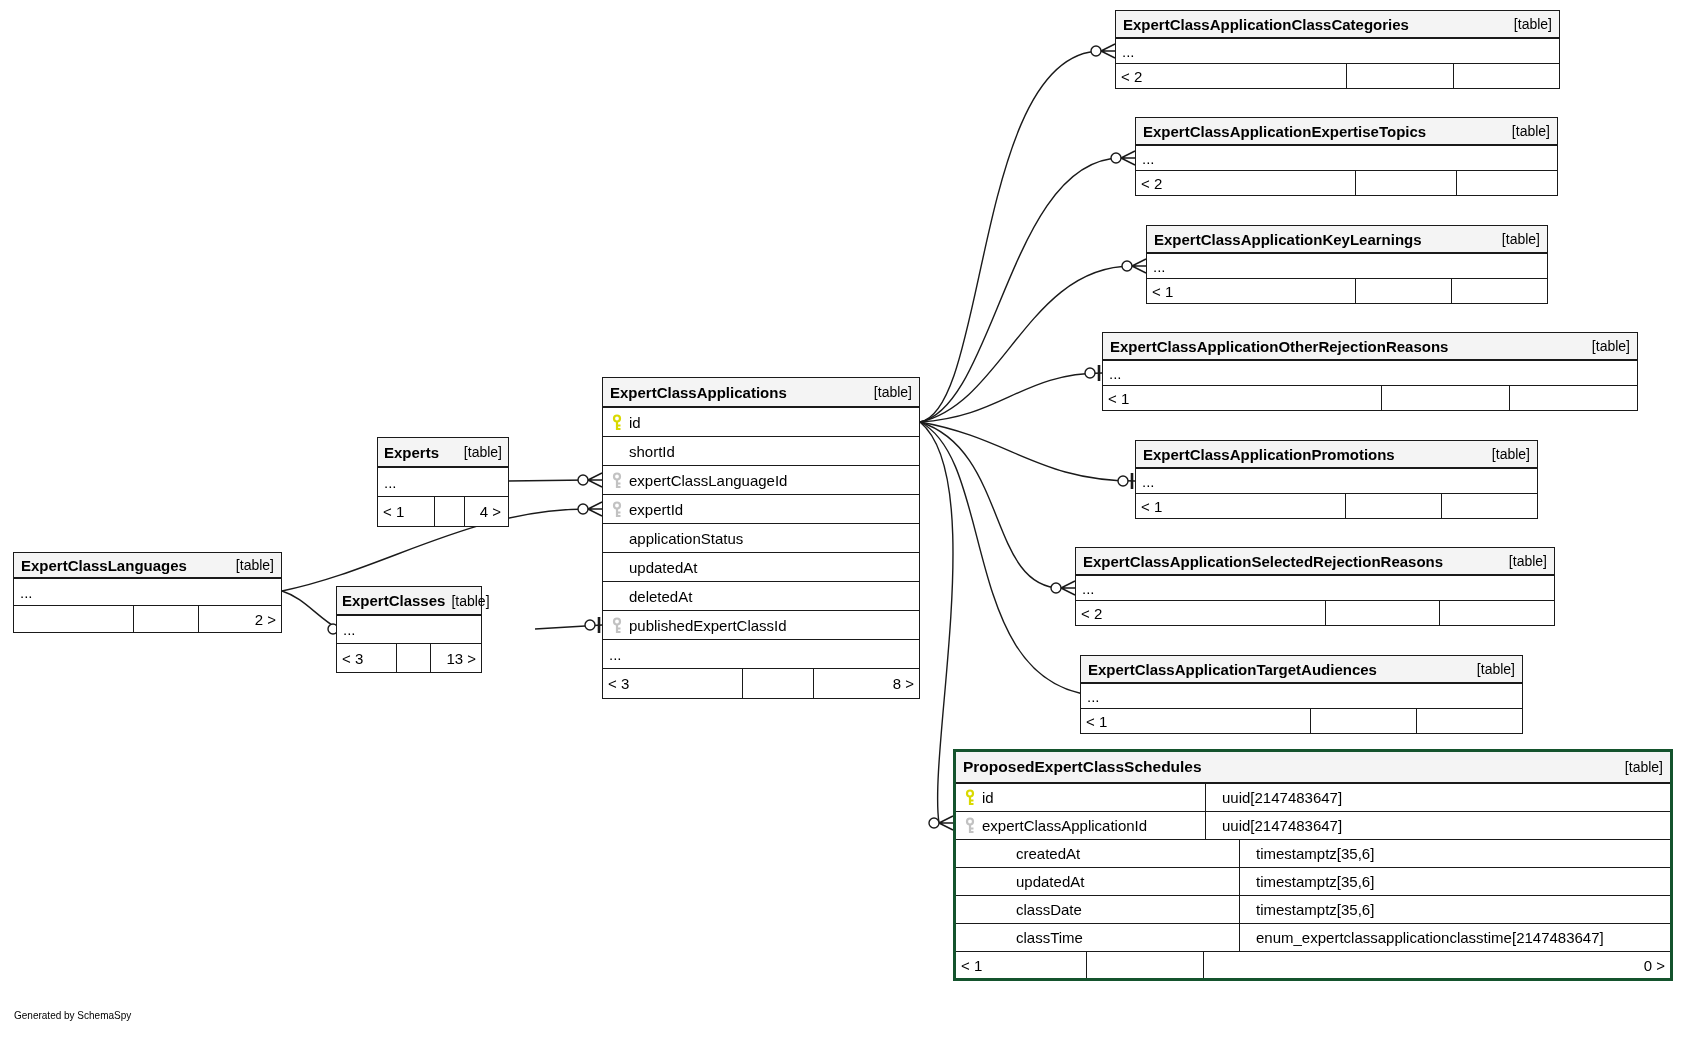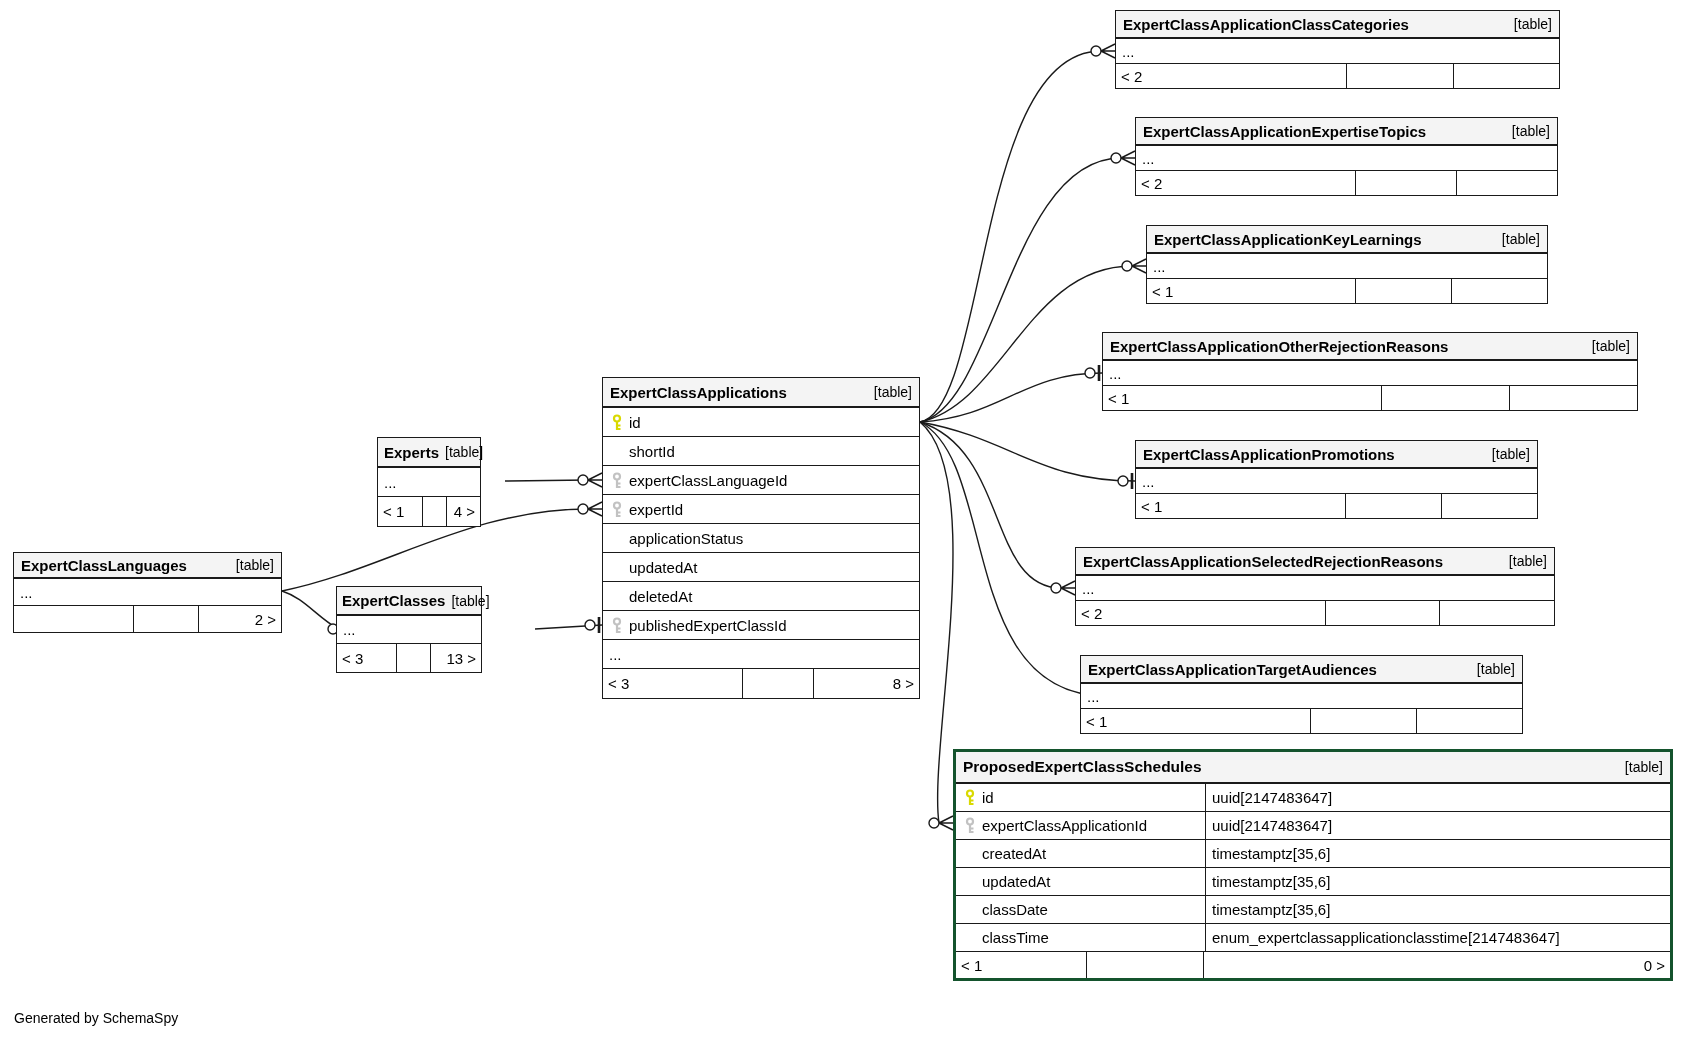--- a/index.html
+++ b/index.html
@@ -45,26 +45,26 @@
   
   .s .hdr{height:28px} .s .rowx{height:25px} .s .ftr{height:24px}
   .m .hdr{height:30px} .m .rowx{height:29px} .m .ftr{height:29px}
   .lang .hdr{height:26px} .lang .rowx{height:27px} .lang .ftr{height:26px}
   .cls .hdr{height:29px} .cls .rowx{height:28px} .cls .ftr{height:28px}
   .big .hdr{height:32px} .big .rowx{height:28px} .big .ftr{height:26px}
   .big { font-size:15px; }
 
   .namecell { display:flex; align-items:center; padding-left:8px; box-sizing:border-box; height:100%; }
   .namecell .kicon { width:12px; margin-right:6px; display:inline-flex; }
-  .namecell.noicon { padding-left:26px; }
+  .namecell.noicon { padding-left:26px;margin-left:34px; }
   .typecell {
     border-left:1px solid #1a1a1a; flex:1; height:100%;
-    display:flex; align-items:center; padding-left:6px; box-sizing:border-box;
-  }
-  .note { position:absolute; left:14px; top:1010px; font-size:14px; z-index:2; }
+    display:flex; align-items:center; padding-left:16px; box-sizing:border-box;
+  }
+  .note { position:absolute; left:14px; top:1010px; font-size:10px; z-index:2; }
 </style>
 </head>
 <body>
 
 <div class="diagram">
 
   <svg class="wires" width="1693" height="1037">
 
     <path class="wire" d="M920 422 C 988 410, 975 51, 1101 51"></path>
     <path class="wire" d="M920 422 C 995 407, 1010 158, 1121 158"></path>
@@ -256,21 +256,21 @@
       <span>publishedExpertClassId</span>
     </div>
     <div class="rowx ellip">...</div>
     <div class="ftr">
       <span class="cell" style="width:140px">&lt; 3</span>
       <span class="cell" style="width:71px"></span>
       <span class="cell r" style="width:107px">8 &gt;</span>
     </div>
   </div>
 
-  <div class="tbl m" style="left:377px;top:437px;width:104px">
+  <div class="tbl m" style="left:377px;top:437px;width:132px">
     <div class="hdr" style="padding:0 6px">
         <span class="ttl">Experts</span>
         <span class="tag">[table]</span>
       </div>
     <div class="rowx ellip">...</div>
     <div class="ftr">
       <span class="cell" style="width:56px">&lt; 1</span>
       <span class="cell" style="width:30px"></span>
       <span class="cell r" style="width:42px">4 &gt;</span>
     </div>

